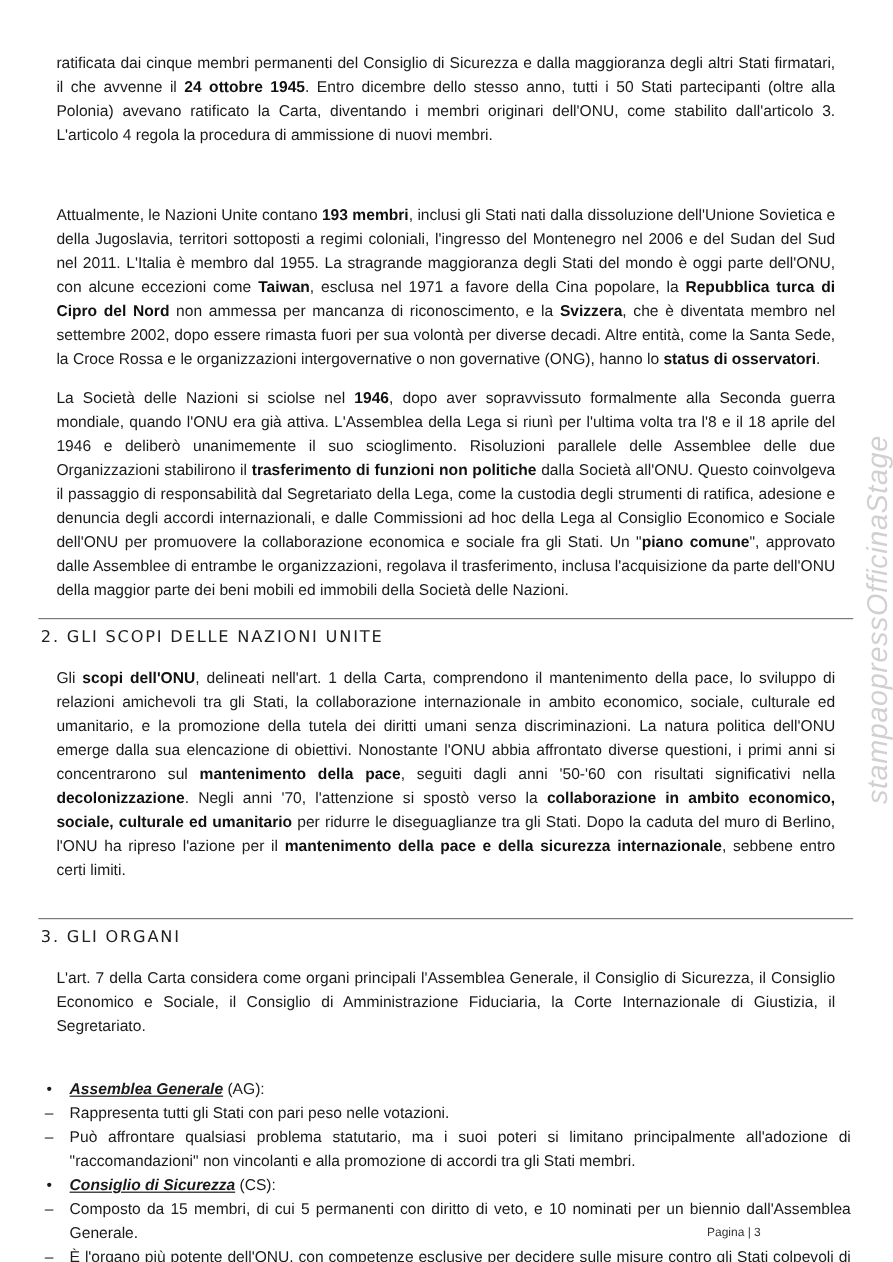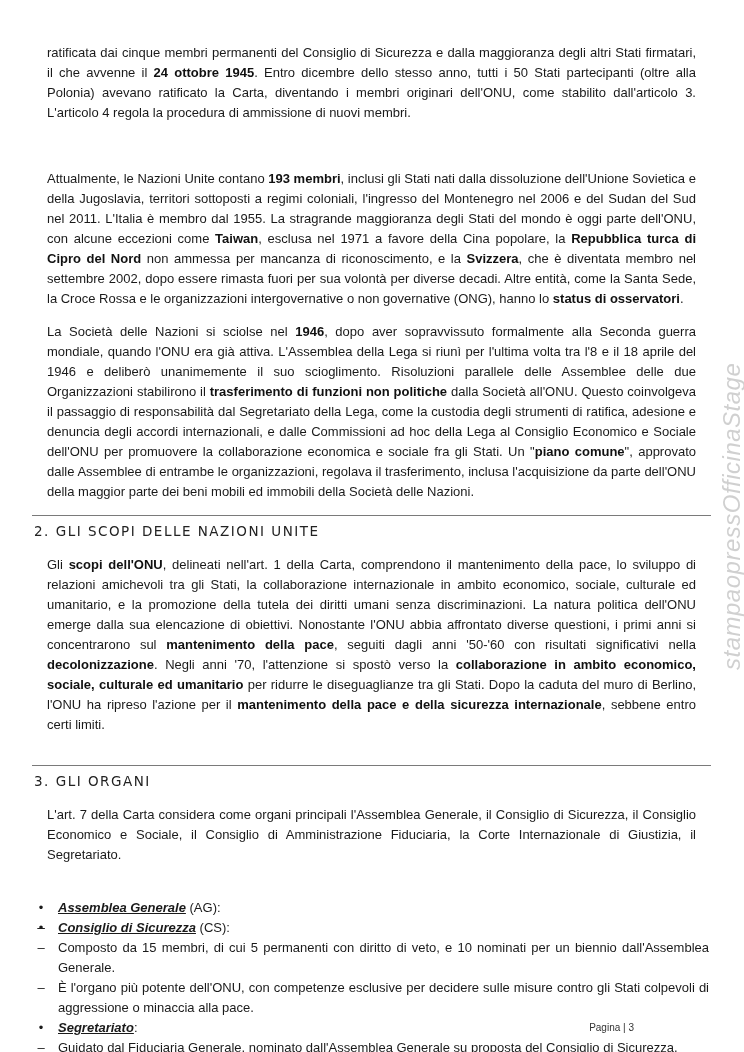--- a/index.html
+++ b/index.html
@@ -50,22 +50,22 @@
   <div class="sec-heading">2. GLI SCOPI DELLE NAZIONI UNITE</div>
   <p class="para"><span>Gli </span><b>scopi dell'ONU</b><span>, delineati nell'art. 1 della Carta, comprendono il mantenimento della pace, lo sviluppo di relazioni amichevoli tra gli Stati, la collaborazione internazionale in ambito economico, sociale, culturale ed umanitario, e la promozione della tutela dei diritti umani senza discriminazioni. La natura politica dell'ONU emerge dalla sua elencazione di obiettivi. Nonostante l'ONU abbia affrontato diverse questioni, i primi anni si concentrarono sul </span><b>mantenimento della pace</b><span>, seguiti dagli anni '50-'60 con risultati significativi nella </span><b>decolonizzazione</b><span>. Negli anni '70, l'attenzione si spostò verso la </span><b>collaborazione in ambito economico, sociale, culturale ed umanitario</b><span> per ridurre le diseguaglianze tra gli Stati. Dopo la caduta del muro di Berlino, l'ONU ha ripreso l'azione per il </span><b>mantenimento della pace e della sicurezza internazionale</b><span>, sebbene entro certi limiti.</span></p>
 
   <div class="gap" style="height:10px"></div>
   <hr class="rule">
   <div class="sec-heading">3. GLI ORGANI</div>
   <p class="para">L'art. 7 della Carta considera come organi principali l'Assemblea Generale, il Consiglio di Sicurezza, il Consiglio Economico e Sociale, il Consiglio di Amministrazione Fiduciaria, la Corte Internazionale di Giustizia, il Segretariato.</p>
   <div class="gap"></div>
   <ul class="list" id="organs-list">
       <li class="bullet"><span class="mark">•</span><span class="title">Assemblea Generale</span><span> (AG):</span></li>
-      <li class="dash"><span class="mark">–</span></li>
-      <li class="dash"><span class="mark">–</span></li>
+      <li class="dash"><span class="mark">–</span><span>Rappresenta tutti gli Stati con pari peso nelle votazioni.</span></li>
+      <li class="dash"><span class="mark">–</span><span>Può affrontare qualsiasi problema statutario, ma i suoi poteri si limitano principalmente all'adozione di "raccomandazioni" non vincolanti e alla promozione di accordi tra gli Stati membri.</span></li>
       <li class="bullet"><span class="mark">•</span><span class="title">Consiglio di Sicurezza</span><span> (CS):</span></li>
       <li class="dash"><span class="mark">–</span><span>Composto da 15 membri, di cui 5 permanenti con diritto di veto, e 10 nominati per un biennio dall'Assemblea Generale.</span></li>
       <li class="dash"><span class="mark">–</span><span>È l'organo più potente dell'ONU, con competenze esclusive per decidere sulle misure contro gli Stati colpevoli di aggressione o minaccia alla pace.</span></li>
       <li class="bullet"><span class="mark">•</span><span class="title">Segretariato</span><span>:</span></li>
       <li class="dash"><span class="mark">–</span><span>Guidato dal Fiduciaria Generale, nominato dall'Assemblea Generale su proposta del Consiglio di Sicurezza.</span></li>
       <li class="dash"><span class="mark">–</span><span>Svolge funzioni esecutive.</span></li>
     </ul>
 </div>
 
 <div class="footer">Pagina | 3</div>

